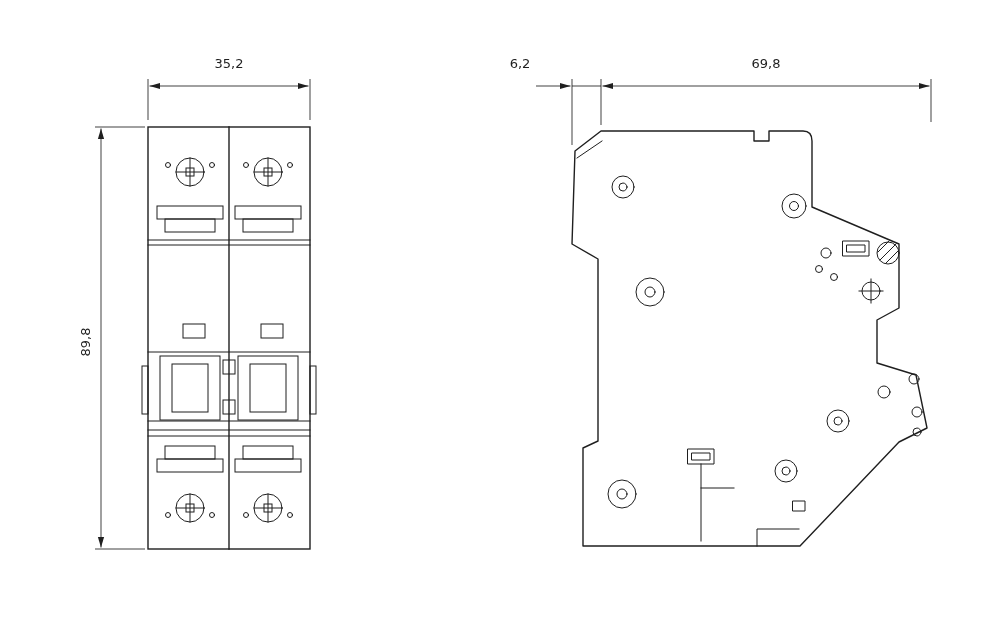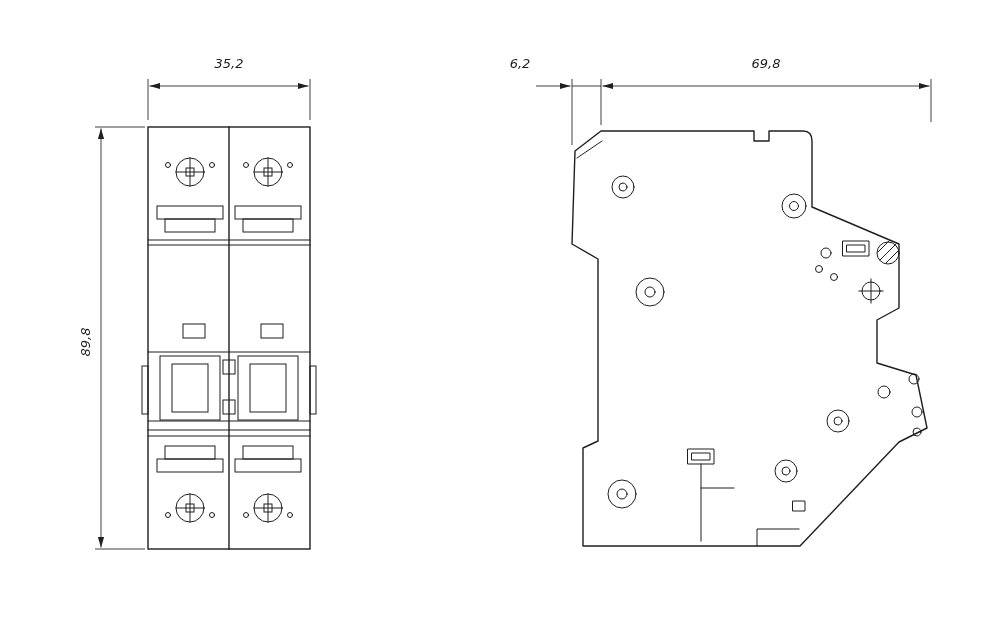--- a/index.html
+++ b/index.html
@@ -6,21 +6,20 @@
     margin: 0;
     padding: 0;
     background: #ffffff;
   }
   .canvas {
     width: 1000px;
     height: 634px;
     position: relative;
     background: #ffffff;
     overflow: hidden;
-    font-style: italic;
   }
   svg {
     display: block;
   }
   .dim-text {
     font-family: "DejaVu Sans", "Liberation Sans", sans-serif;
     font-size: 13px;
     fill: #1f1f1f;
   }
   .outline { stroke-width: 1.4; }

